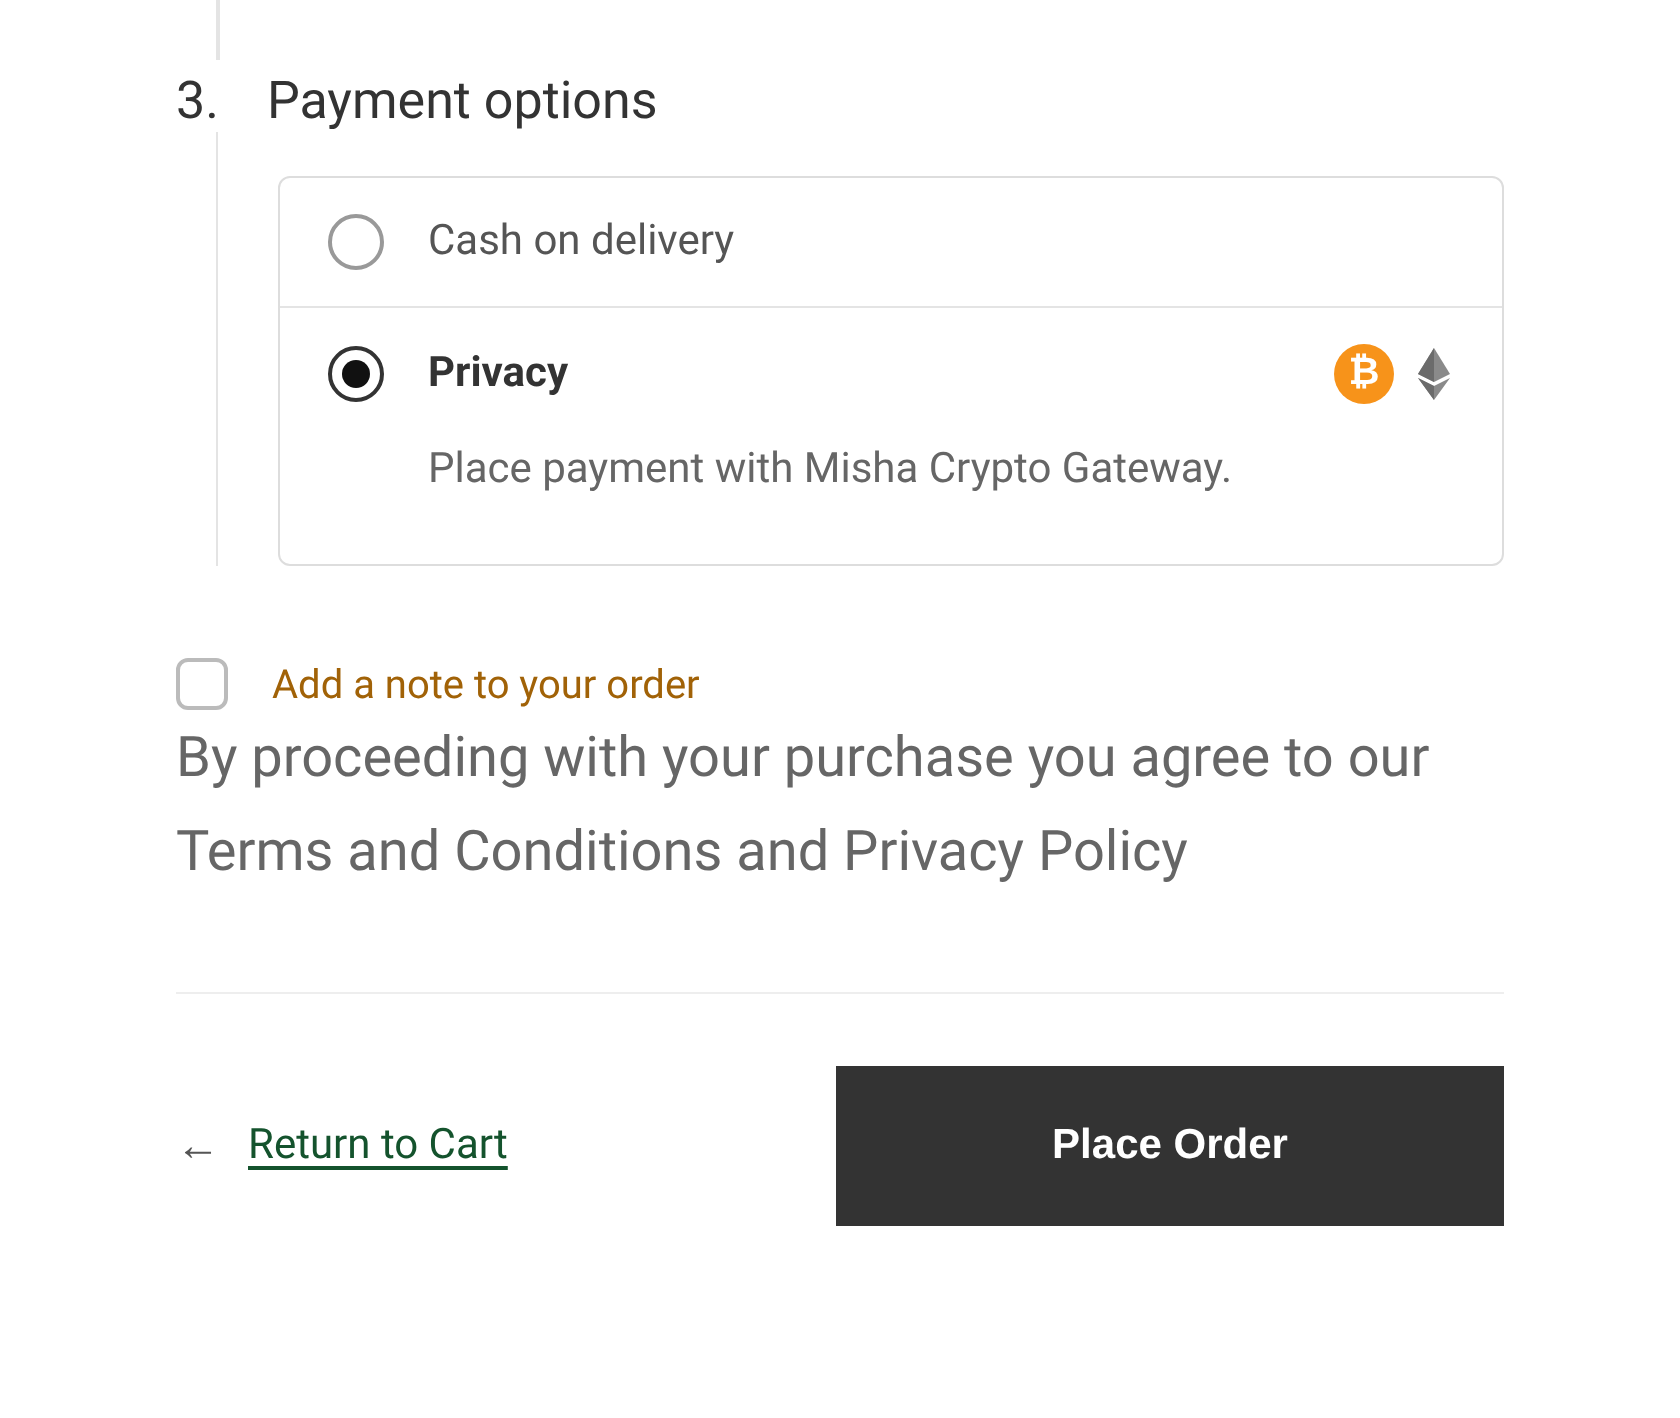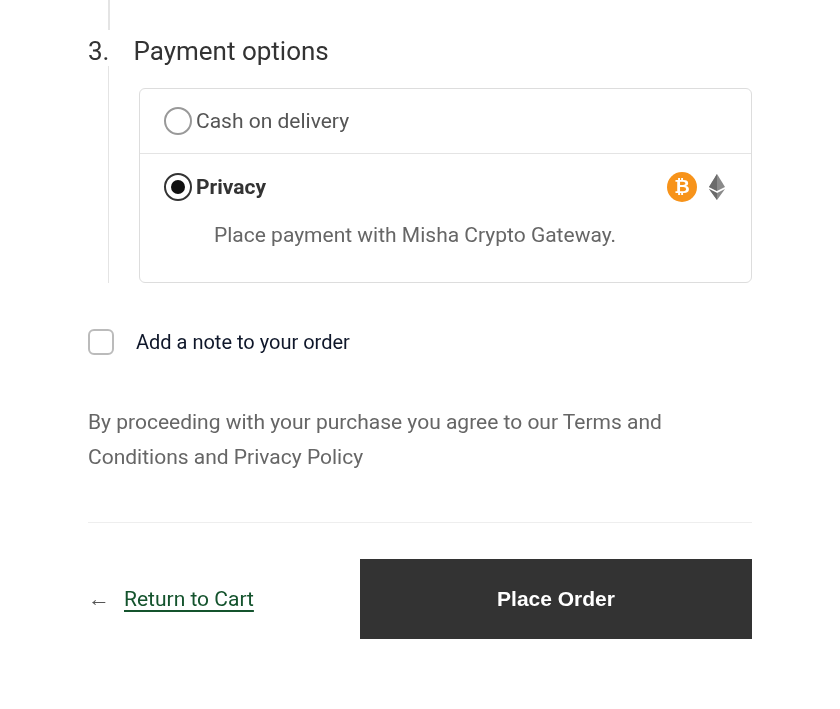--- a/index.html
+++ b/index.html
@@ -4,41 +4,41 @@
 <style>
   * { box-sizing: border-box; margin: 0; padding: 0; }
   html, body { width: 840px; height: 709px; background: #fff; font-family: -apple-system, BlinkMacSystemFont, "Segoe UI", Roboto, "Helvetica Neue", Arial, sans-serif; }
   .container { padding: 0 88px 40px 88px; position: relative; }
   .step-divider-top { position: absolute; left: 108px; top: 0; width: 1.5px; height: 30px; background: #e4e4e4; }
   .step-header { display: flex; align-items: baseline; gap: 24px; padding-top: 36px; }
   .step-number { font-size: 26px; color: #333; font-weight: 400; }
   .step-title { font-size: 26px; color: #333; font-weight: 400; }
   .step-body { margin-left: 20px; border-left: 1.5px solid #e4e4e4; padding-left: 30px; padding-top: 22px; }
   .options-box { border: 1.5px solid #ddd; border-radius: 6px; overflow: hidden; }
-  .option-row { display: flex; align-items: center; padding: 18px 24px; gap: 4px; cursor: pointer; text-align: right; }
+  .option-row { display: flex; align-items: center; padding: 18px 24px; gap: 22px; cursor: pointer; text-align: right; }
   .option-divider { border-top: 1.5px solid #e4e4e4; }
   .radio { width: 28px; height: 28px; border: 2px solid #999; border-radius: 50%; display: flex; align-items: center; justify-content: center; flex-shrink: 0; }
   .radio.selected { border-color: #333; }
   .radio-dot { width: 14px; height: 14px; background: #111; border-radius: 50%; }
   .option-label { font-size: 21px; color: #555; }
   .option-label.selected { font-weight: 700; color: #333; }
   .option-icons { margin-left: auto; display: flex; gap: 10px; align-items: center; }
   .bitcoin-icon { width: 30px; height: 30px; background: #f7931a; border-radius: 50%; display: flex; align-items: center; justify-content: center; color: #fff; font-weight: 700; font-size: 19px; font-family: Arial; }
   .eth-icon { width: 20px; display: flex; align-items: center; justify-content: center; }
   .option-desc { padding: 0 24px 30px 74px; font-size: 21px; color: #666; line-height: 1.5; }
   .note-row { display: flex; align-items: center; gap: 22px; margin-top: 46px; cursor: pointer; }
   .checkbox { width: 26px; height: 26px; border: 2px solid #bbb; border-radius: 6px; flex-shrink: 0; }
-  .note-label { font-size: 20px; color: #0f172a; }
-  .terms { margin-top: 50px; font-size: 21px; color: #666; line-height: 1.7; }
+  .note-label { font-size: 20px; color: #a16207; }
+  .terms { font-size: 28px; color: #666; line-height: 1.7; }
   .rule { border: none; border-top: 1.5px solid #eee; margin-top: 46px; }
   .actions { display: flex; align-items: center; justify-content: space-between; margin-top: 36px; }
   .return-link { display: flex; align-items: center; gap: 14px; cursor: pointer; }
   .arrow-left { font-size: 22px; color: #555; }
   .return-text { font-size: 21px; color: #14532d; text-decoration: underline; text-underline-offset: 4px; }
-  .place-order { background: #333; color: #fff; border: none; font-size: 21px; font-weight: 700; padding: 28px 0; width: 392px; cursor: pointer; }
+  .place-order { background: #333; color: #fff; border: none; font-size: 21px; font-weight: 700; padding: 28px 0; width: 334px; cursor: pointer; }
 </style>
 </head>
 <body>
 
 <div class="container">
   <div class="step-divider-top"></div>
 
   <div class="step-header">
     <span class="step-number">3.</span>
     <span class="step-title">Payment options</span>

